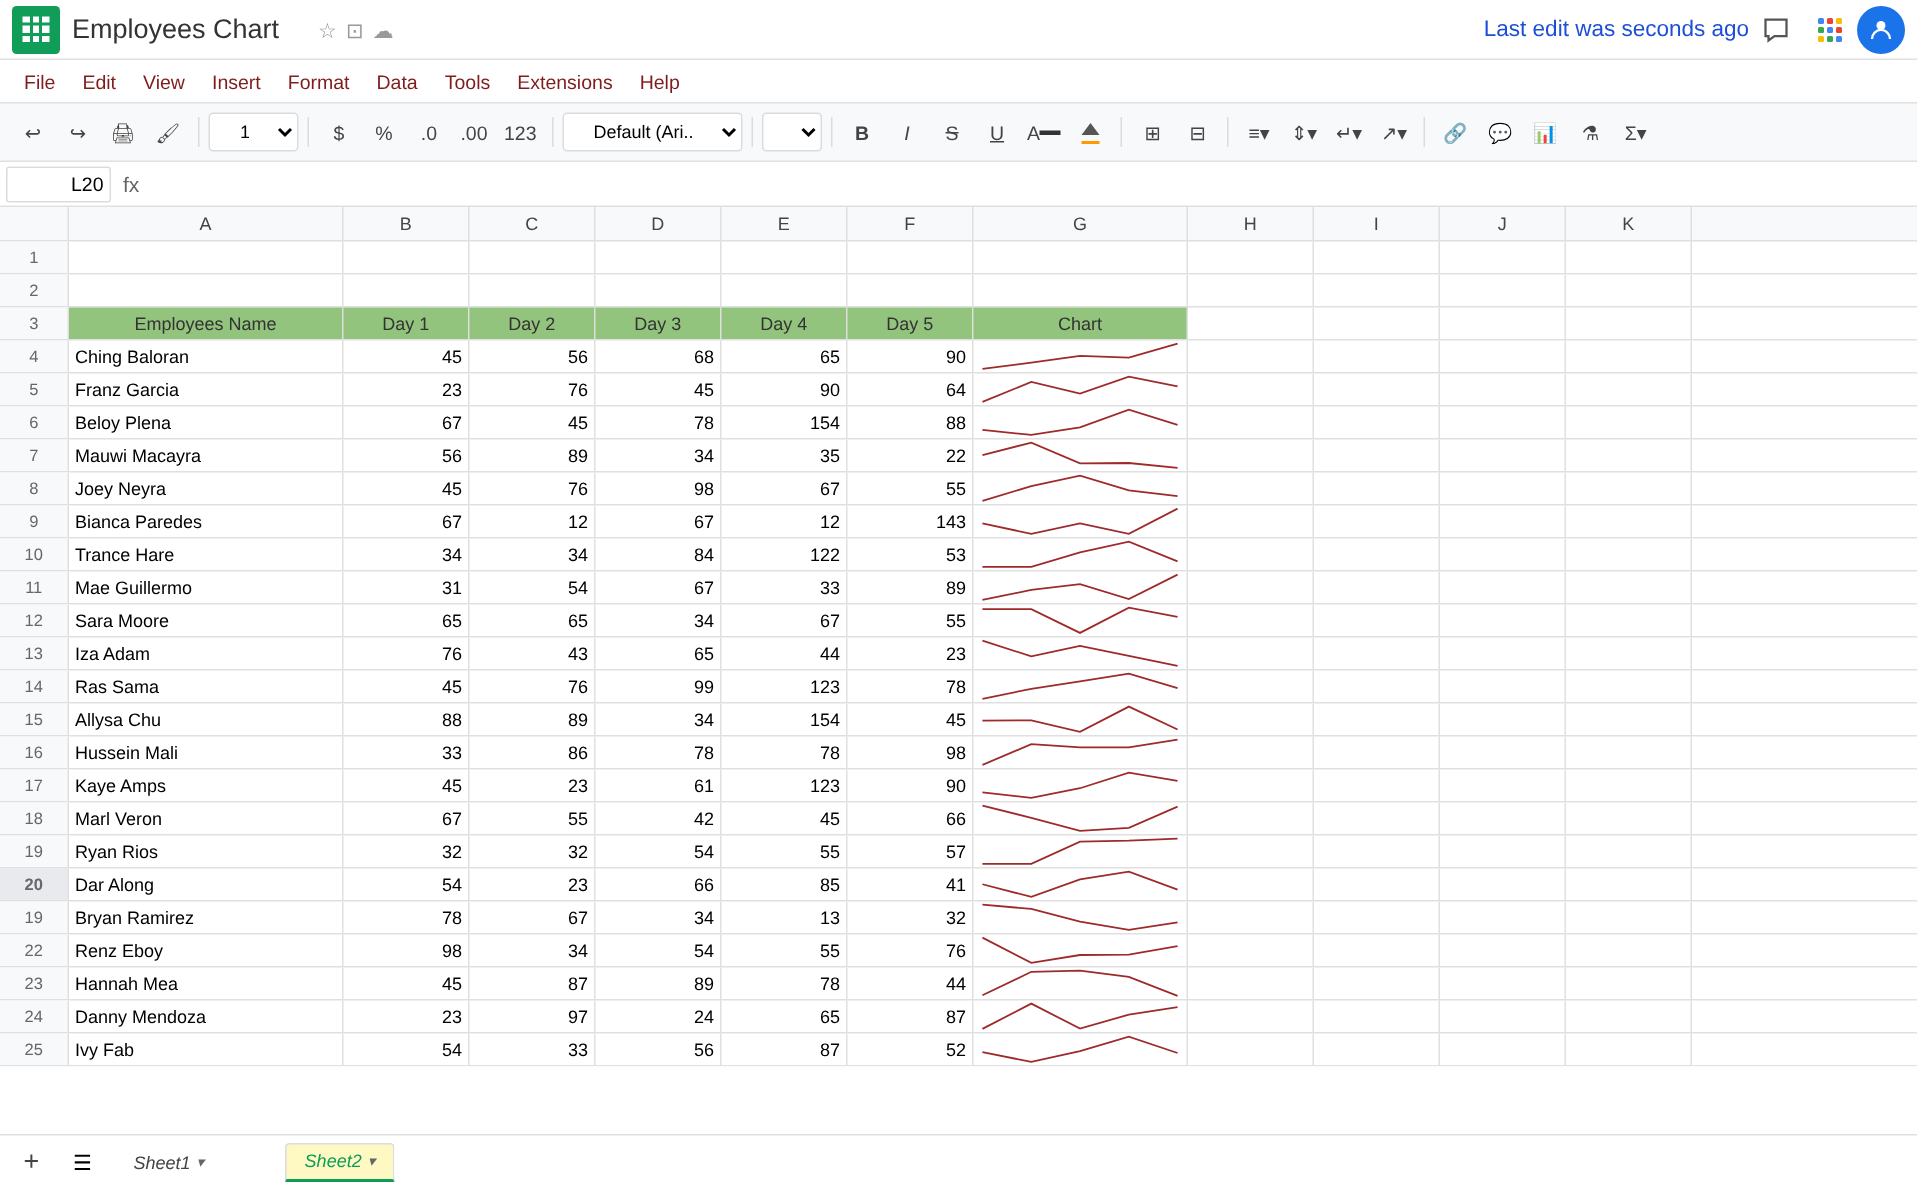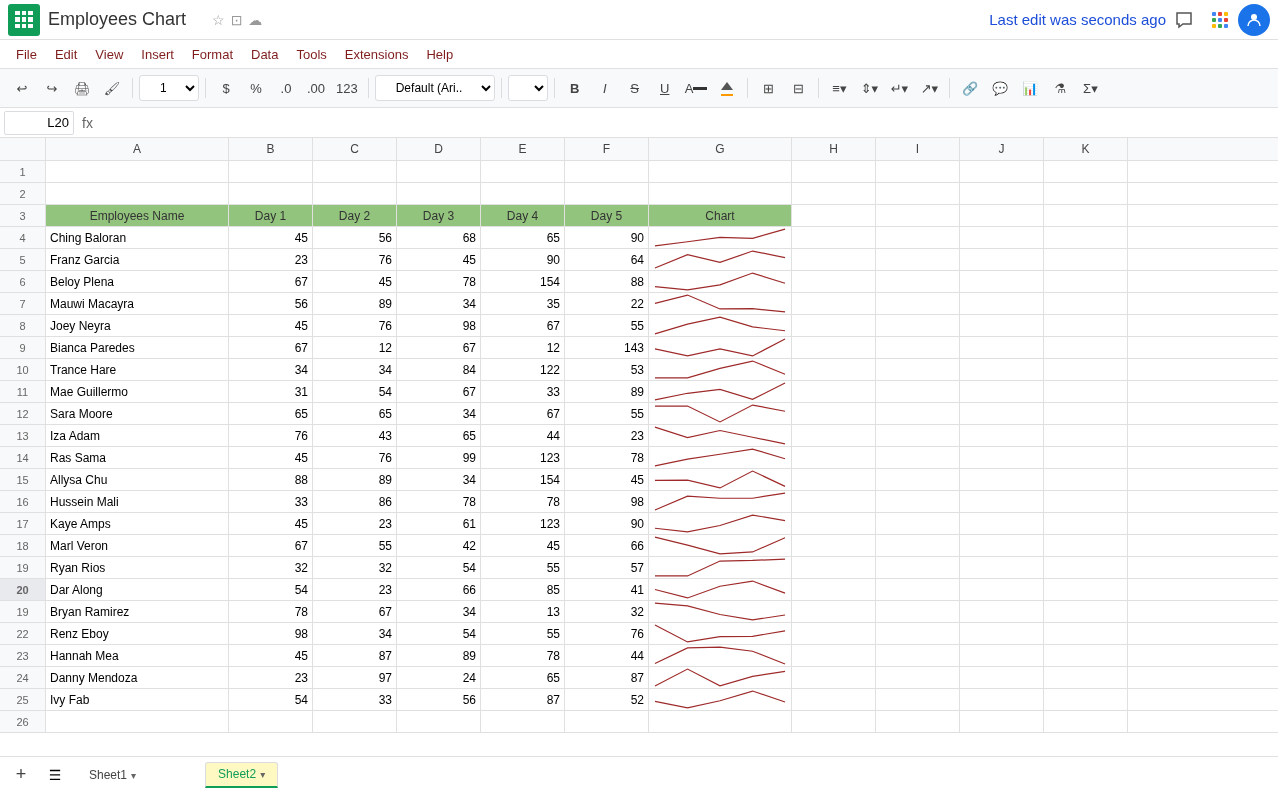--- a/index.html
+++ b/index.html
@@ -263,21 +263,22 @@
       border-radius: 50%;
       border: none;
       background: transparent;
       cursor: pointer;
       display: flex; align-items: center; justify-content: center;
       font-size: 18px;
       color: #444;
     }
     .sheet-tabs-container {
       display: flex;
-      gap: 17px;
+      gap: 2px;
+      font-style: italic;
     }
     .sheet-tab {
       height: 26px;
       padding: 0 12px;
       display: flex; align-items: center;
       font-size: 12px;
       cursor: pointer;
       border-radius: 3px 3px 0 0;
       border: 1px solid transparent;
       border-bottom: none;
@@ -891,34 +892,20 @@
       <polyline points="6.0,12.4 38.8,19.0 71.5,11.8 104.3,2.0 137.0,13.0" fill="none" stroke="#9e2a2a" stroke-width="1.2"></polyline>
     </svg>
         </div>
         <div class="cell col-H"></div>
         <div class="cell col-I"></div>
         <div class="cell col-J"></div>
         <div class="cell col-K"></div>
       </div>
     </div>
 
-  <div class="spreadsheet-row">
-    <div class="row-num">26</div>
-    <div class="cell col-A"></div>
-    <div class="cell col-B"></div>
-    <div class="cell col-C"></div>
-    <div class="cell col-D"></div>
-    <div class="cell col-E"></div>
-    <div class="cell col-F"></div>
-    <div class="cell col-G"></div>
-    <div class="cell col-H"></div>
-    <div class="cell col-I"></div>
-    <div class="cell col-J"></div>
-    <div class="cell col-K"></div>
-  </div>
 </div>
 
 <div id="bottom-bar">
   <button class="add-sheet-btn">+</button>
   <div style="width:26px;height:26px;display:flex;align-items:center;justify-content:center;cursor:pointer;font-size:14px;">☰</div>
   <div class="sheet-tabs-container">
     <div class="sheet-tab">
       <span>Sheet1</span>
       <span class="sheet-menu-icon">▾</span>
     </div>

